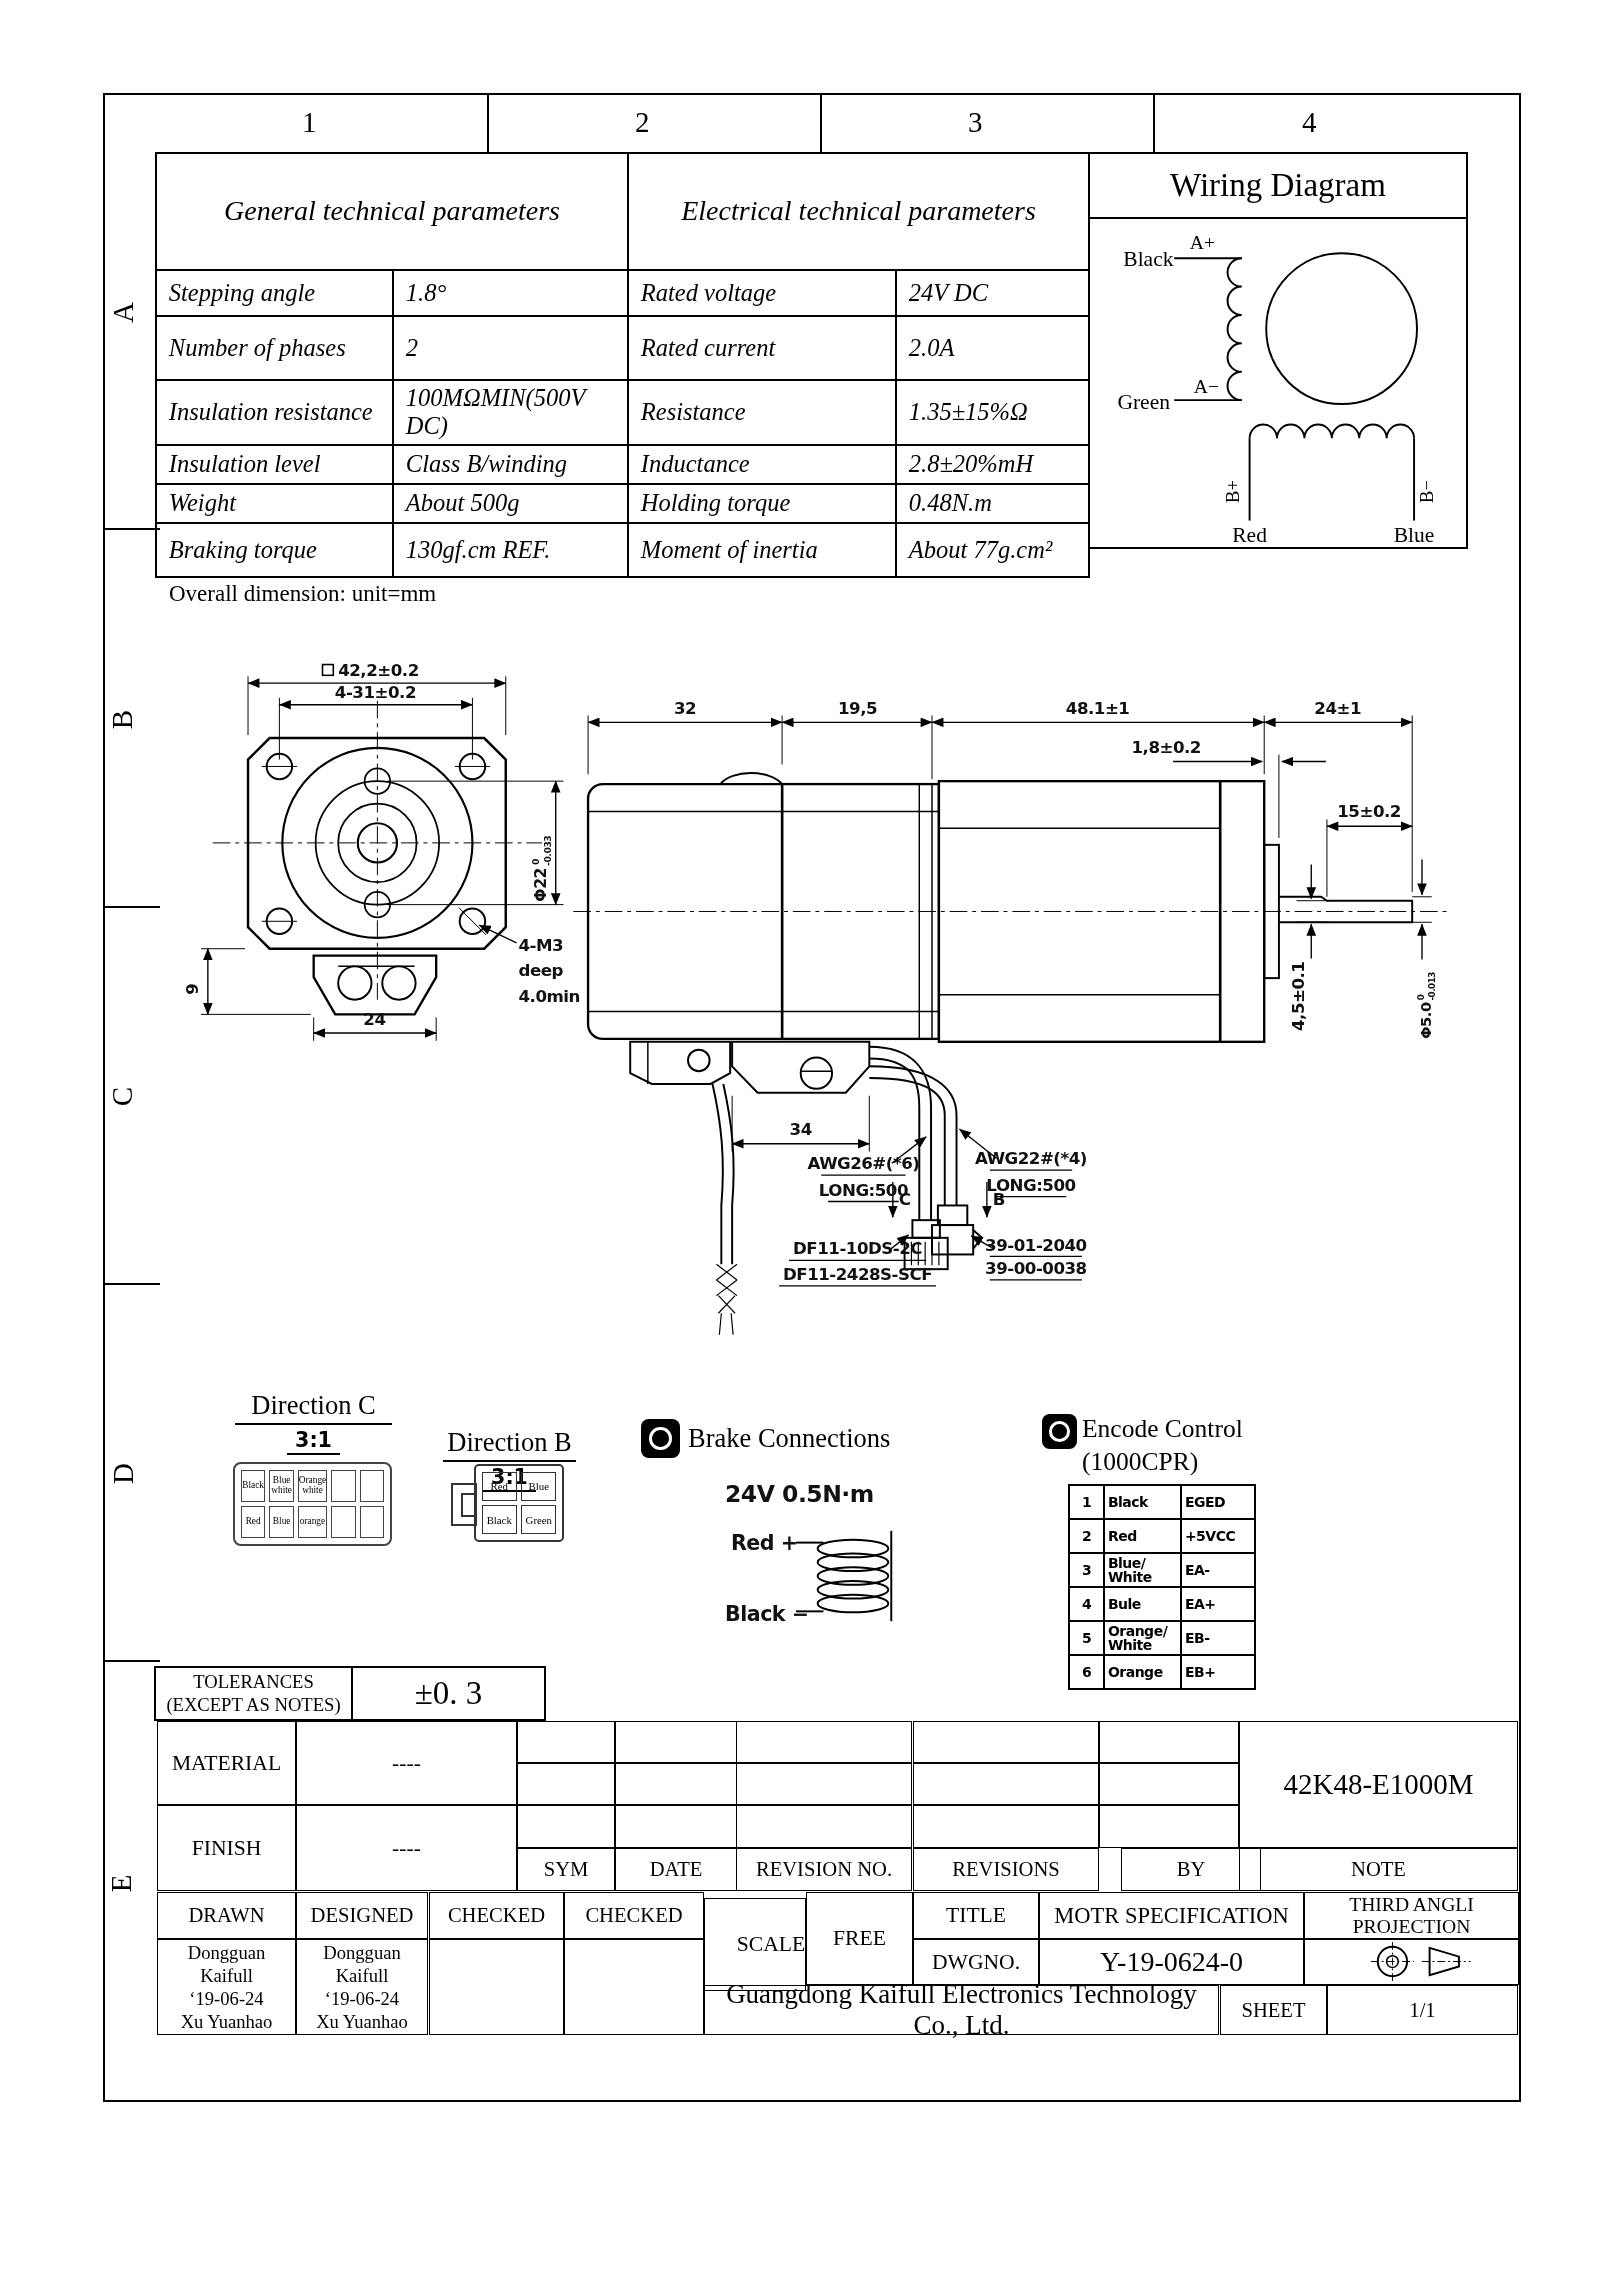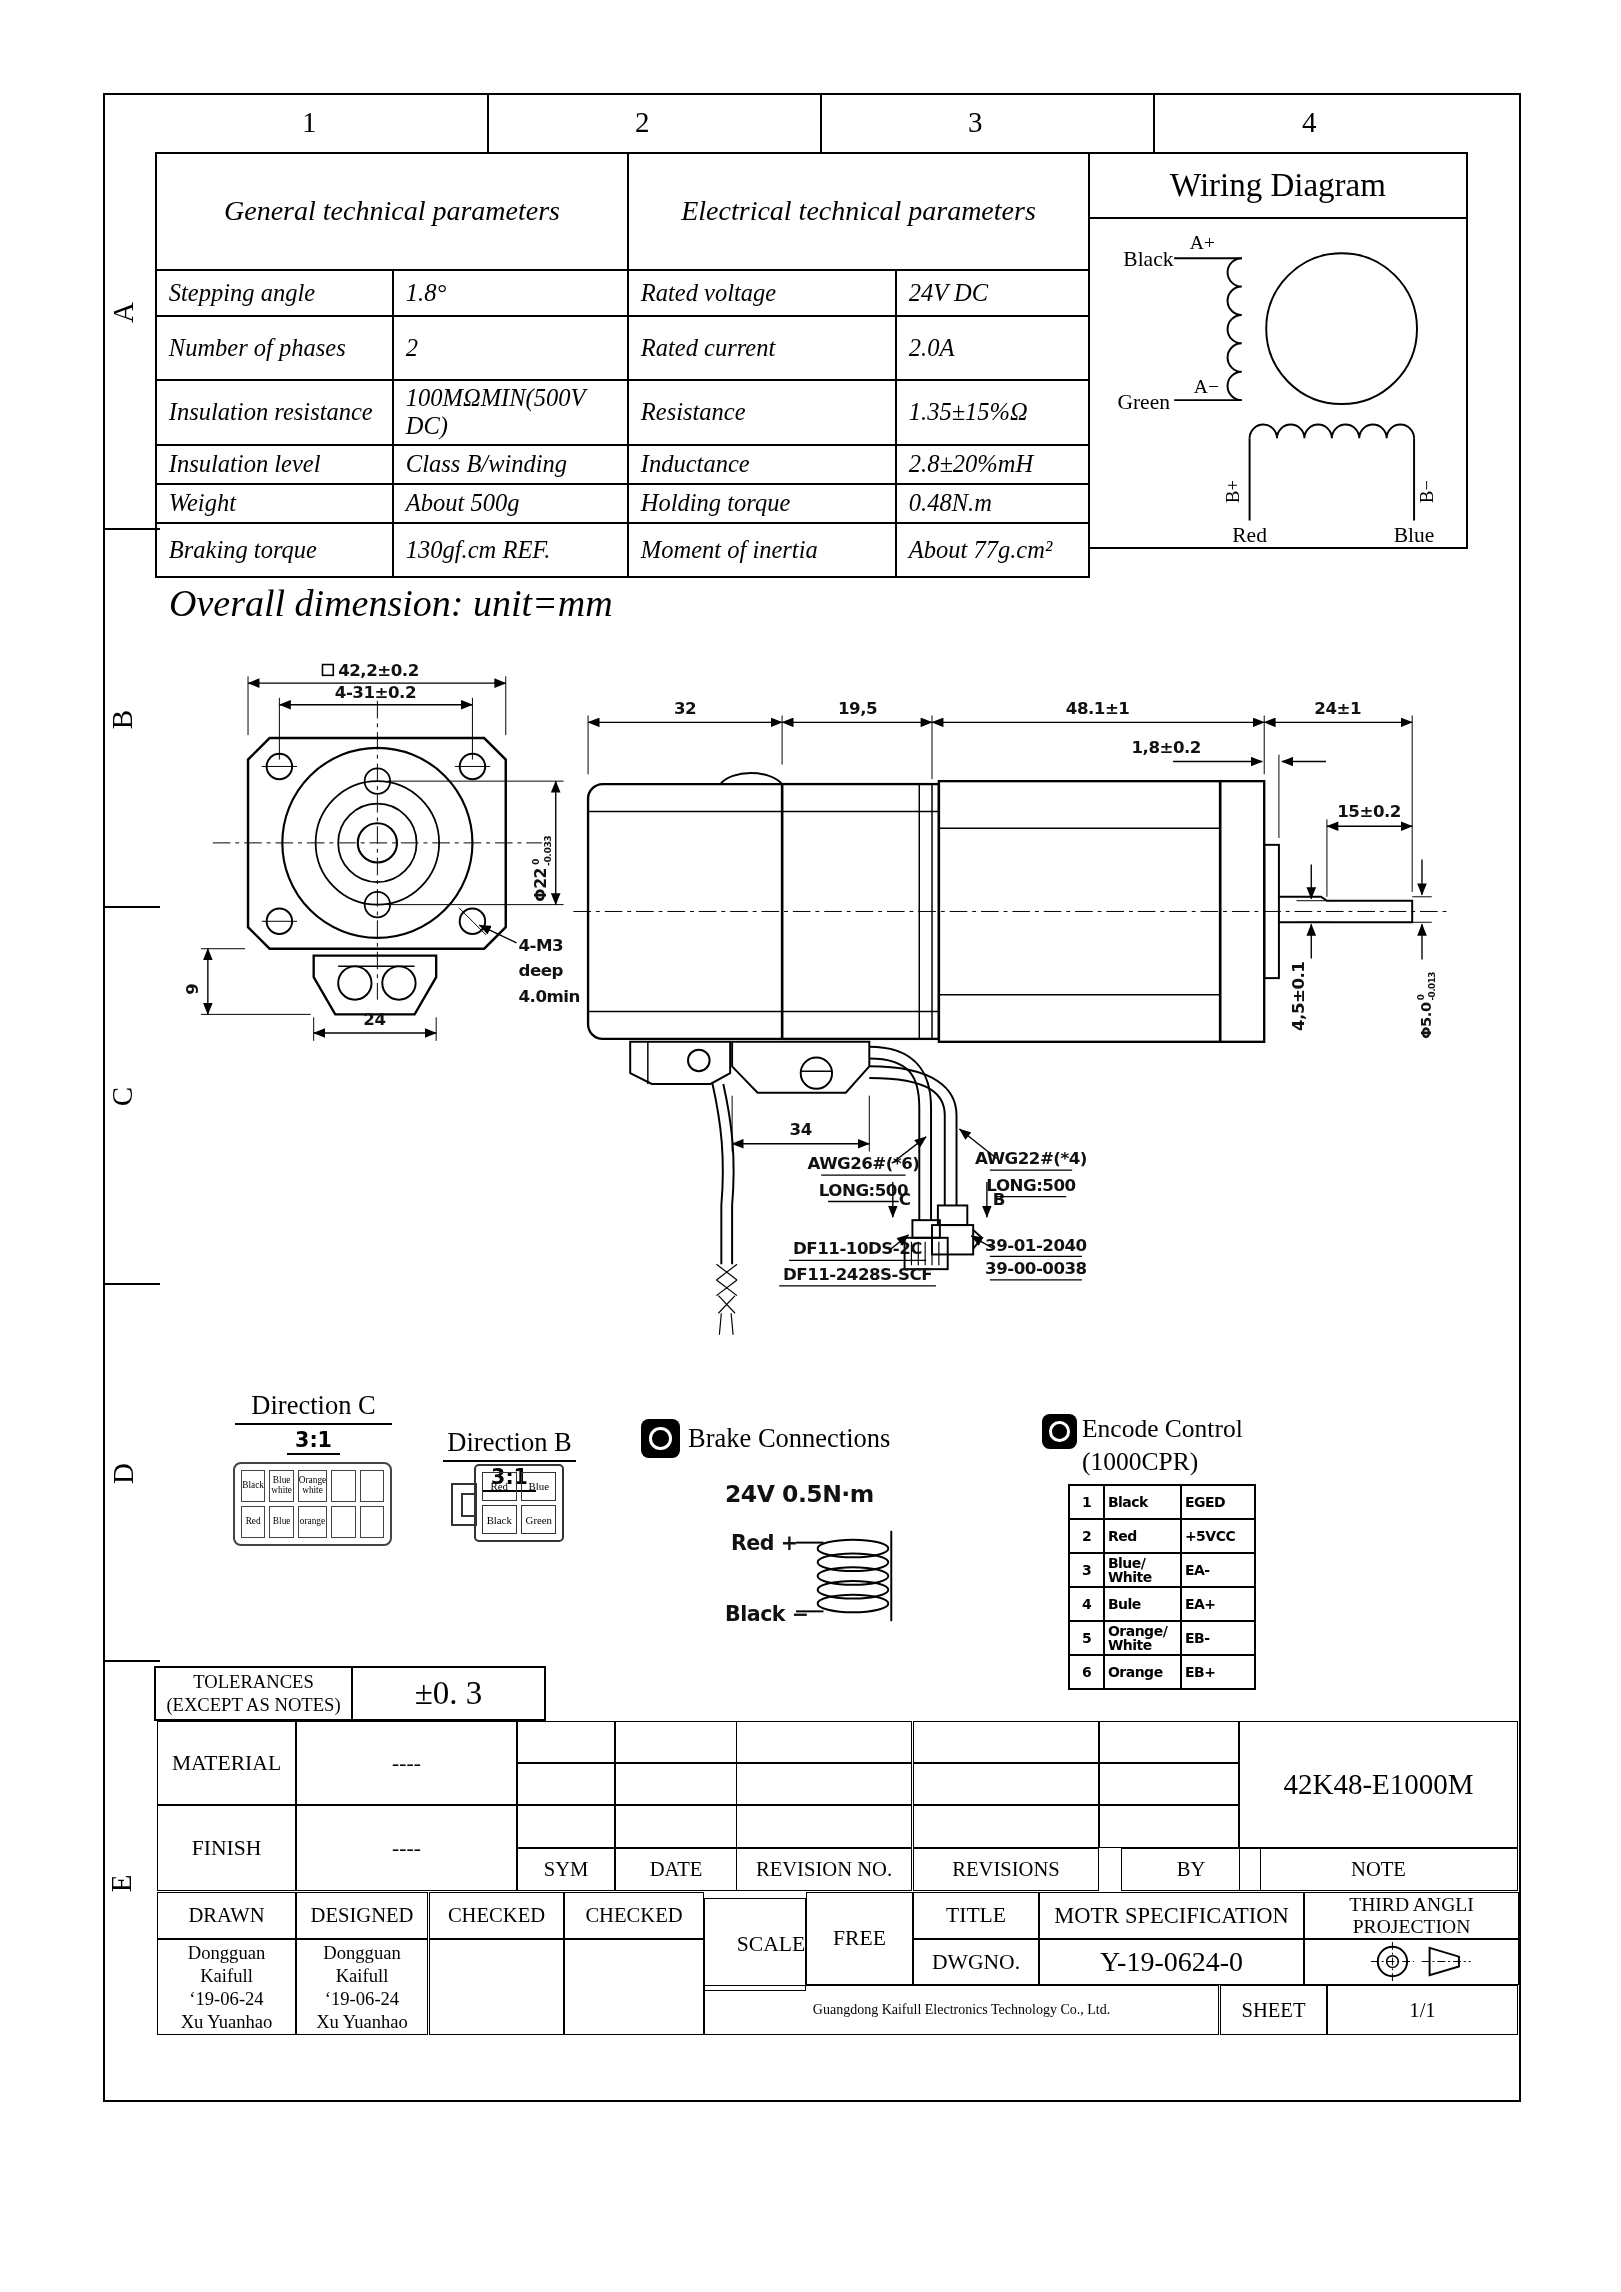--- a/index.html
+++ b/index.html
@@ -168,21 +168,21 @@
       <text class="st" x="102" y="31" font-size="20">A+</text>
       <text class="st" x="28" y="194" font-size="22">Green</text>
       <text class="st" x="106" y="178" font-size="20">A−</text>
       <text class="st" x="152" y="290" font-size="19" transform="rotate(-90,152,290)">B+</text>
       <text class="st" x="350" y="290" font-size="19" transform="rotate(-90,350,290)">B−</text>
       <text class="st" x="163" y="330" font-size="22" text-anchor="middle">Red</text>
       <text class="st" x="331" y="330" font-size="22" text-anchor="middle">Blue</text>
     </svg>
   </div>
 
-  <div class="abs ser" style="left:169px;top:581px;font-size:38px;font-style:italic;">Overall dimension: unit=mm</div>
+  <div class="abs ser" style="left:169px;top:581px;font-size:23px;">Overall dimension: unit=mm</div>
 
   <svg class="abs" style="left:103px;top:578px;" width="1416" height="763" viewBox="0 0 1445 778">
     <defs>
       <marker id="ar" viewBox="0 0 10 8" refX="9.5" refY="4" markerWidth="9" markerHeight="7" orient="auto-start-reverse">
         <path d="M0,0 L10,4 L0,8 Z" fill="#000"></path>
       </marker>
     </defs>
 
     <g>
       <path class="ln" stroke-width="2.5" d="M170,163 H389 L411,185 V356 L389,378 H170 L148,356 V185 Z"></path>
@@ -538,19 +538,19 @@
       <svg width="176" height="44" viewBox="0 0 180 45">
         <circle class="ln" cx="70" cy="22" r="15" stroke="#000" fill="none" stroke-width="2"></circle>
         <circle class="ln" cx="70" cy="22" r="6" stroke="#000" fill="none" stroke-width="1.5"></circle>
         <line x1="48" y1="22" x2="92" y2="22" stroke="#000" stroke-width="1" stroke-dasharray="8 3 2 3"></line>
         <line x1="70" y1="2" x2="70" y2="42" stroke="#000" stroke-width="1" stroke-dasharray="8 3 2 3"></line>
         <path d="M108,8 L138,17 V27 L108,36 Z" stroke="#000" fill="none" stroke-width="2"></path>
         <line x1="100" y1="22" x2="150" y2="22" stroke="#000" stroke-width="1" stroke-dasharray="8 3 2 3"></line>
       </svg>
     </div>
 
-    <div class="tb-cell" style="left:547px;top:264px;width:515px;height:50px;font-size:14px;">Guangdong Kaifull Electronics Technology Co., Ltd.</div>
+    <div class="tb-cell" style="left:547px;top:264px;width:515px;height:50px;font-size:27px;">Guangdong Kaifull Electronics Technology Co., Ltd.</div>
     <div class="tb-cell" style="left:1063px;top:264px;width:107px;height:50px;font-size:20.6px;">SHEET</div>
     <div class="tb-cell" style="left:1170px;top:264px;width:191px;height:50px;font-size:20.6px;">1/1</div>
   </div>
 
 </div>
 
 
 </body></html>

